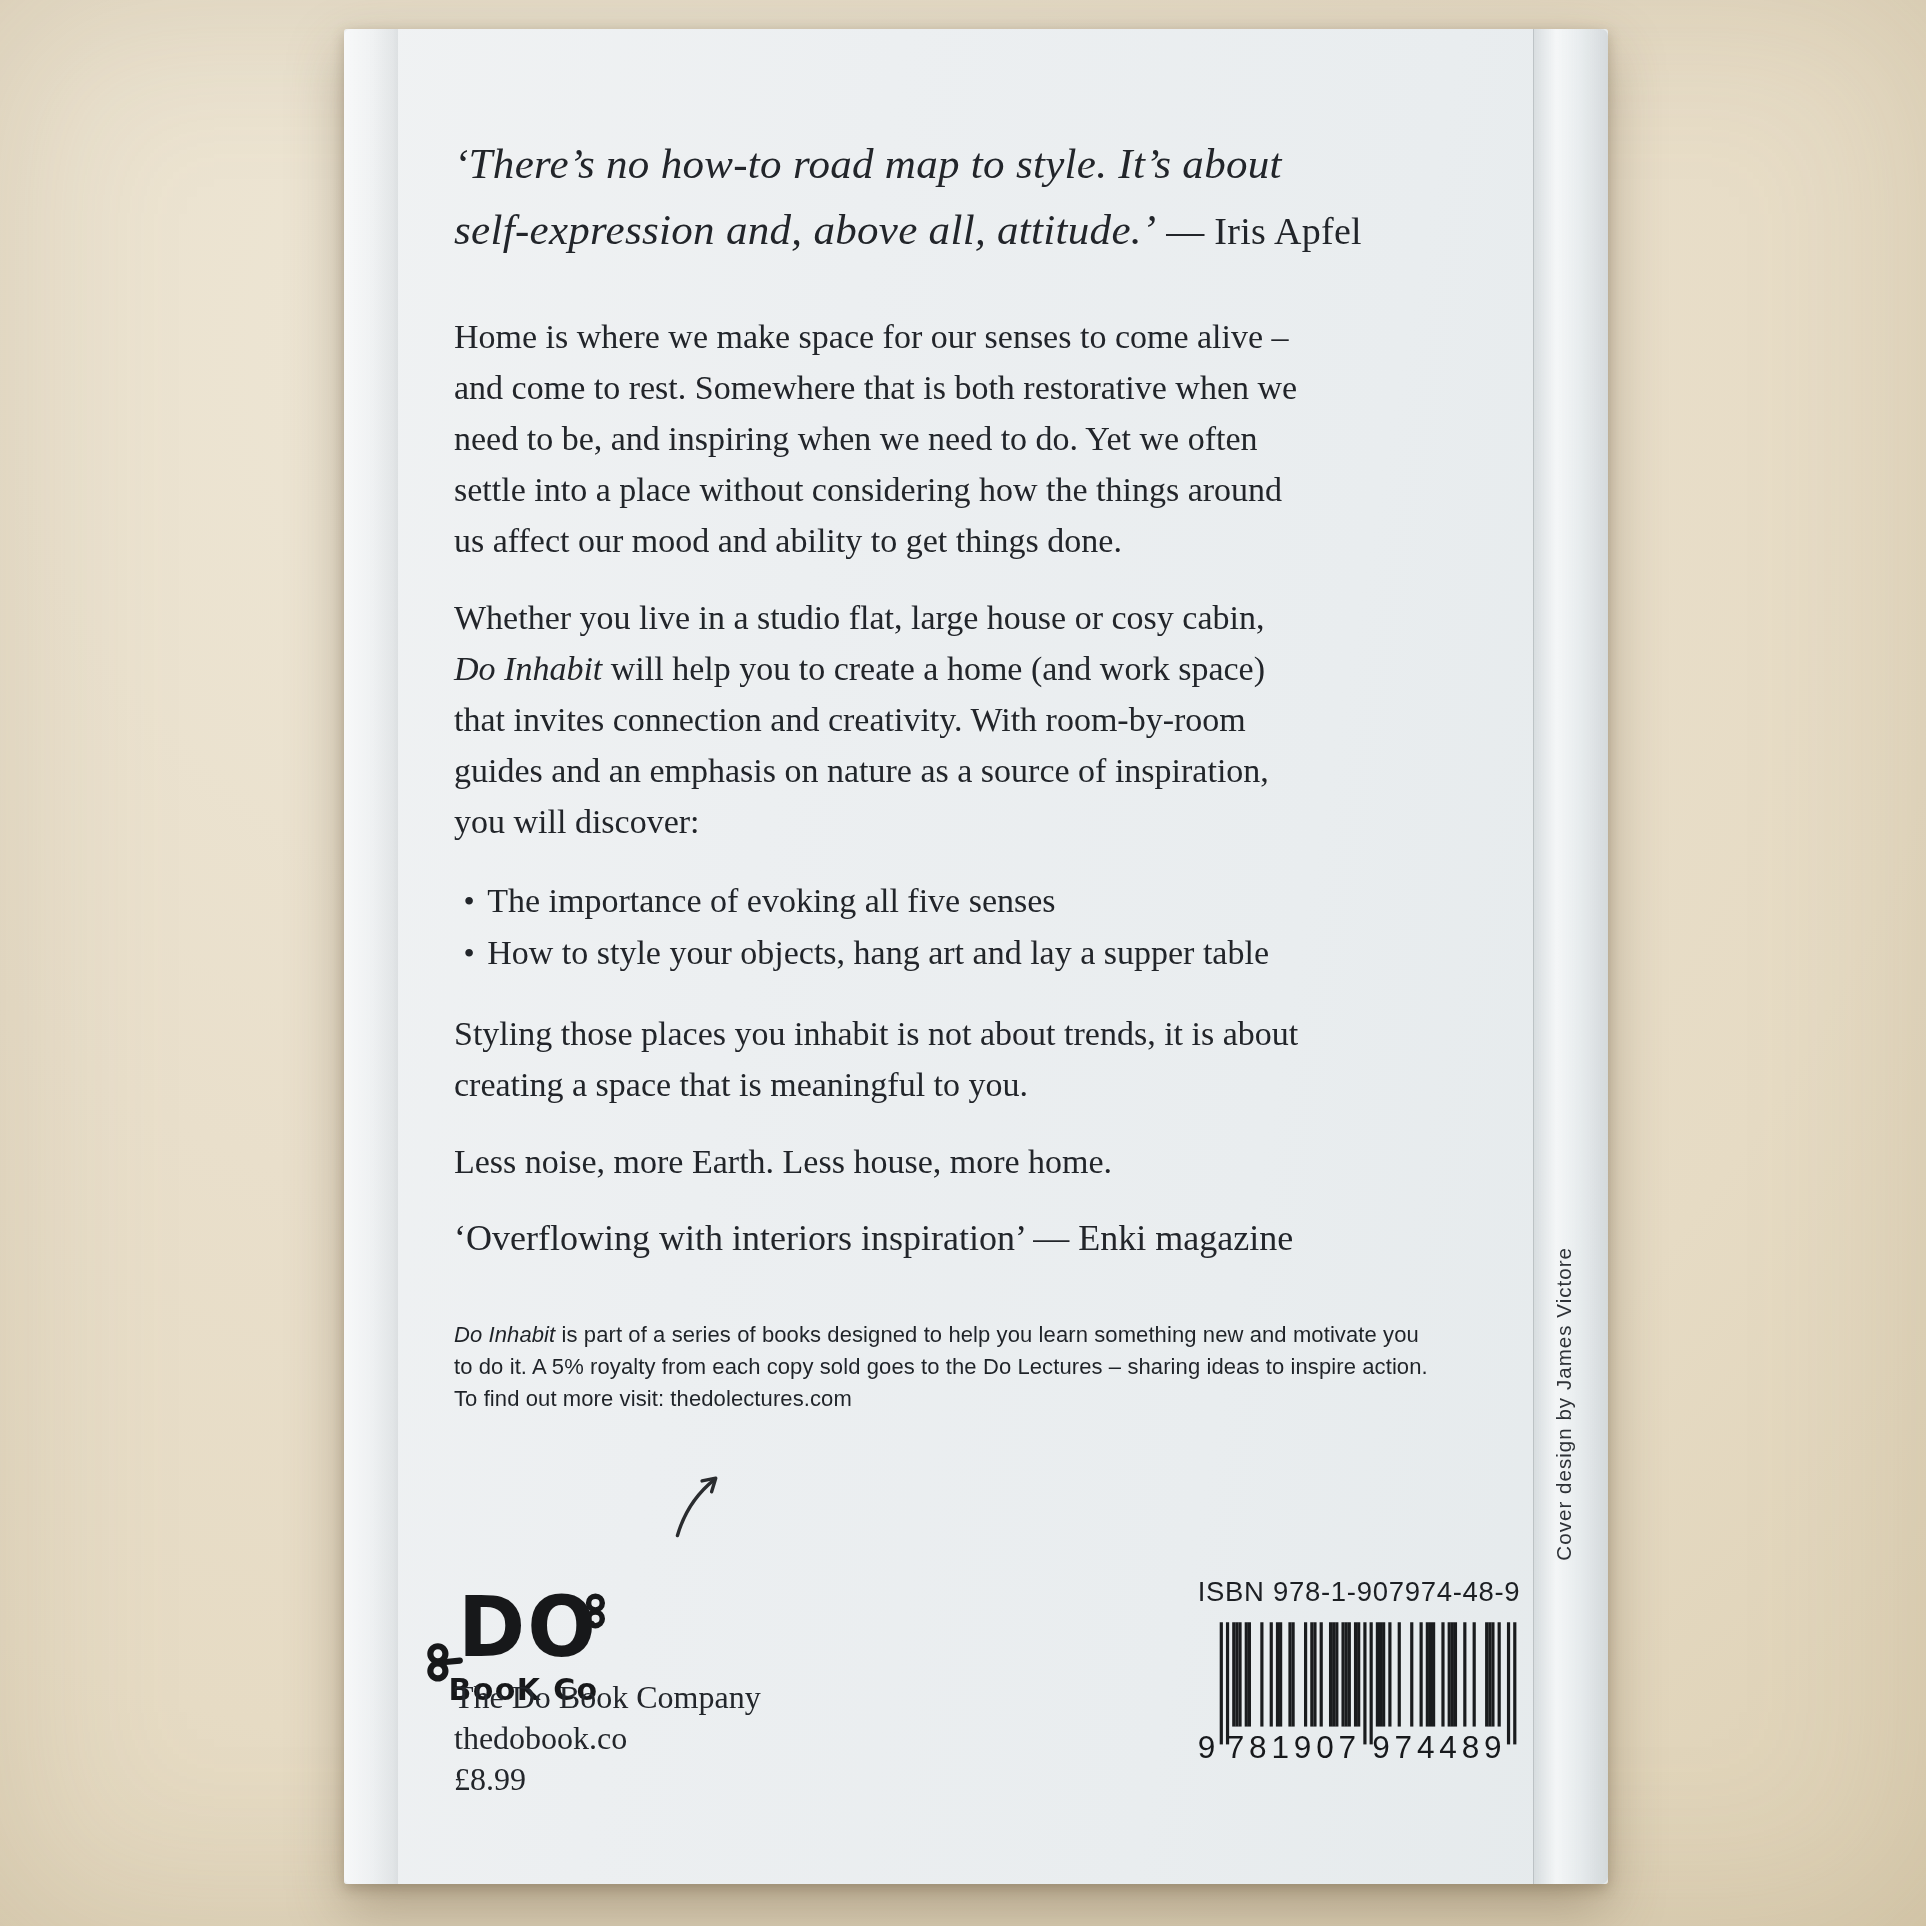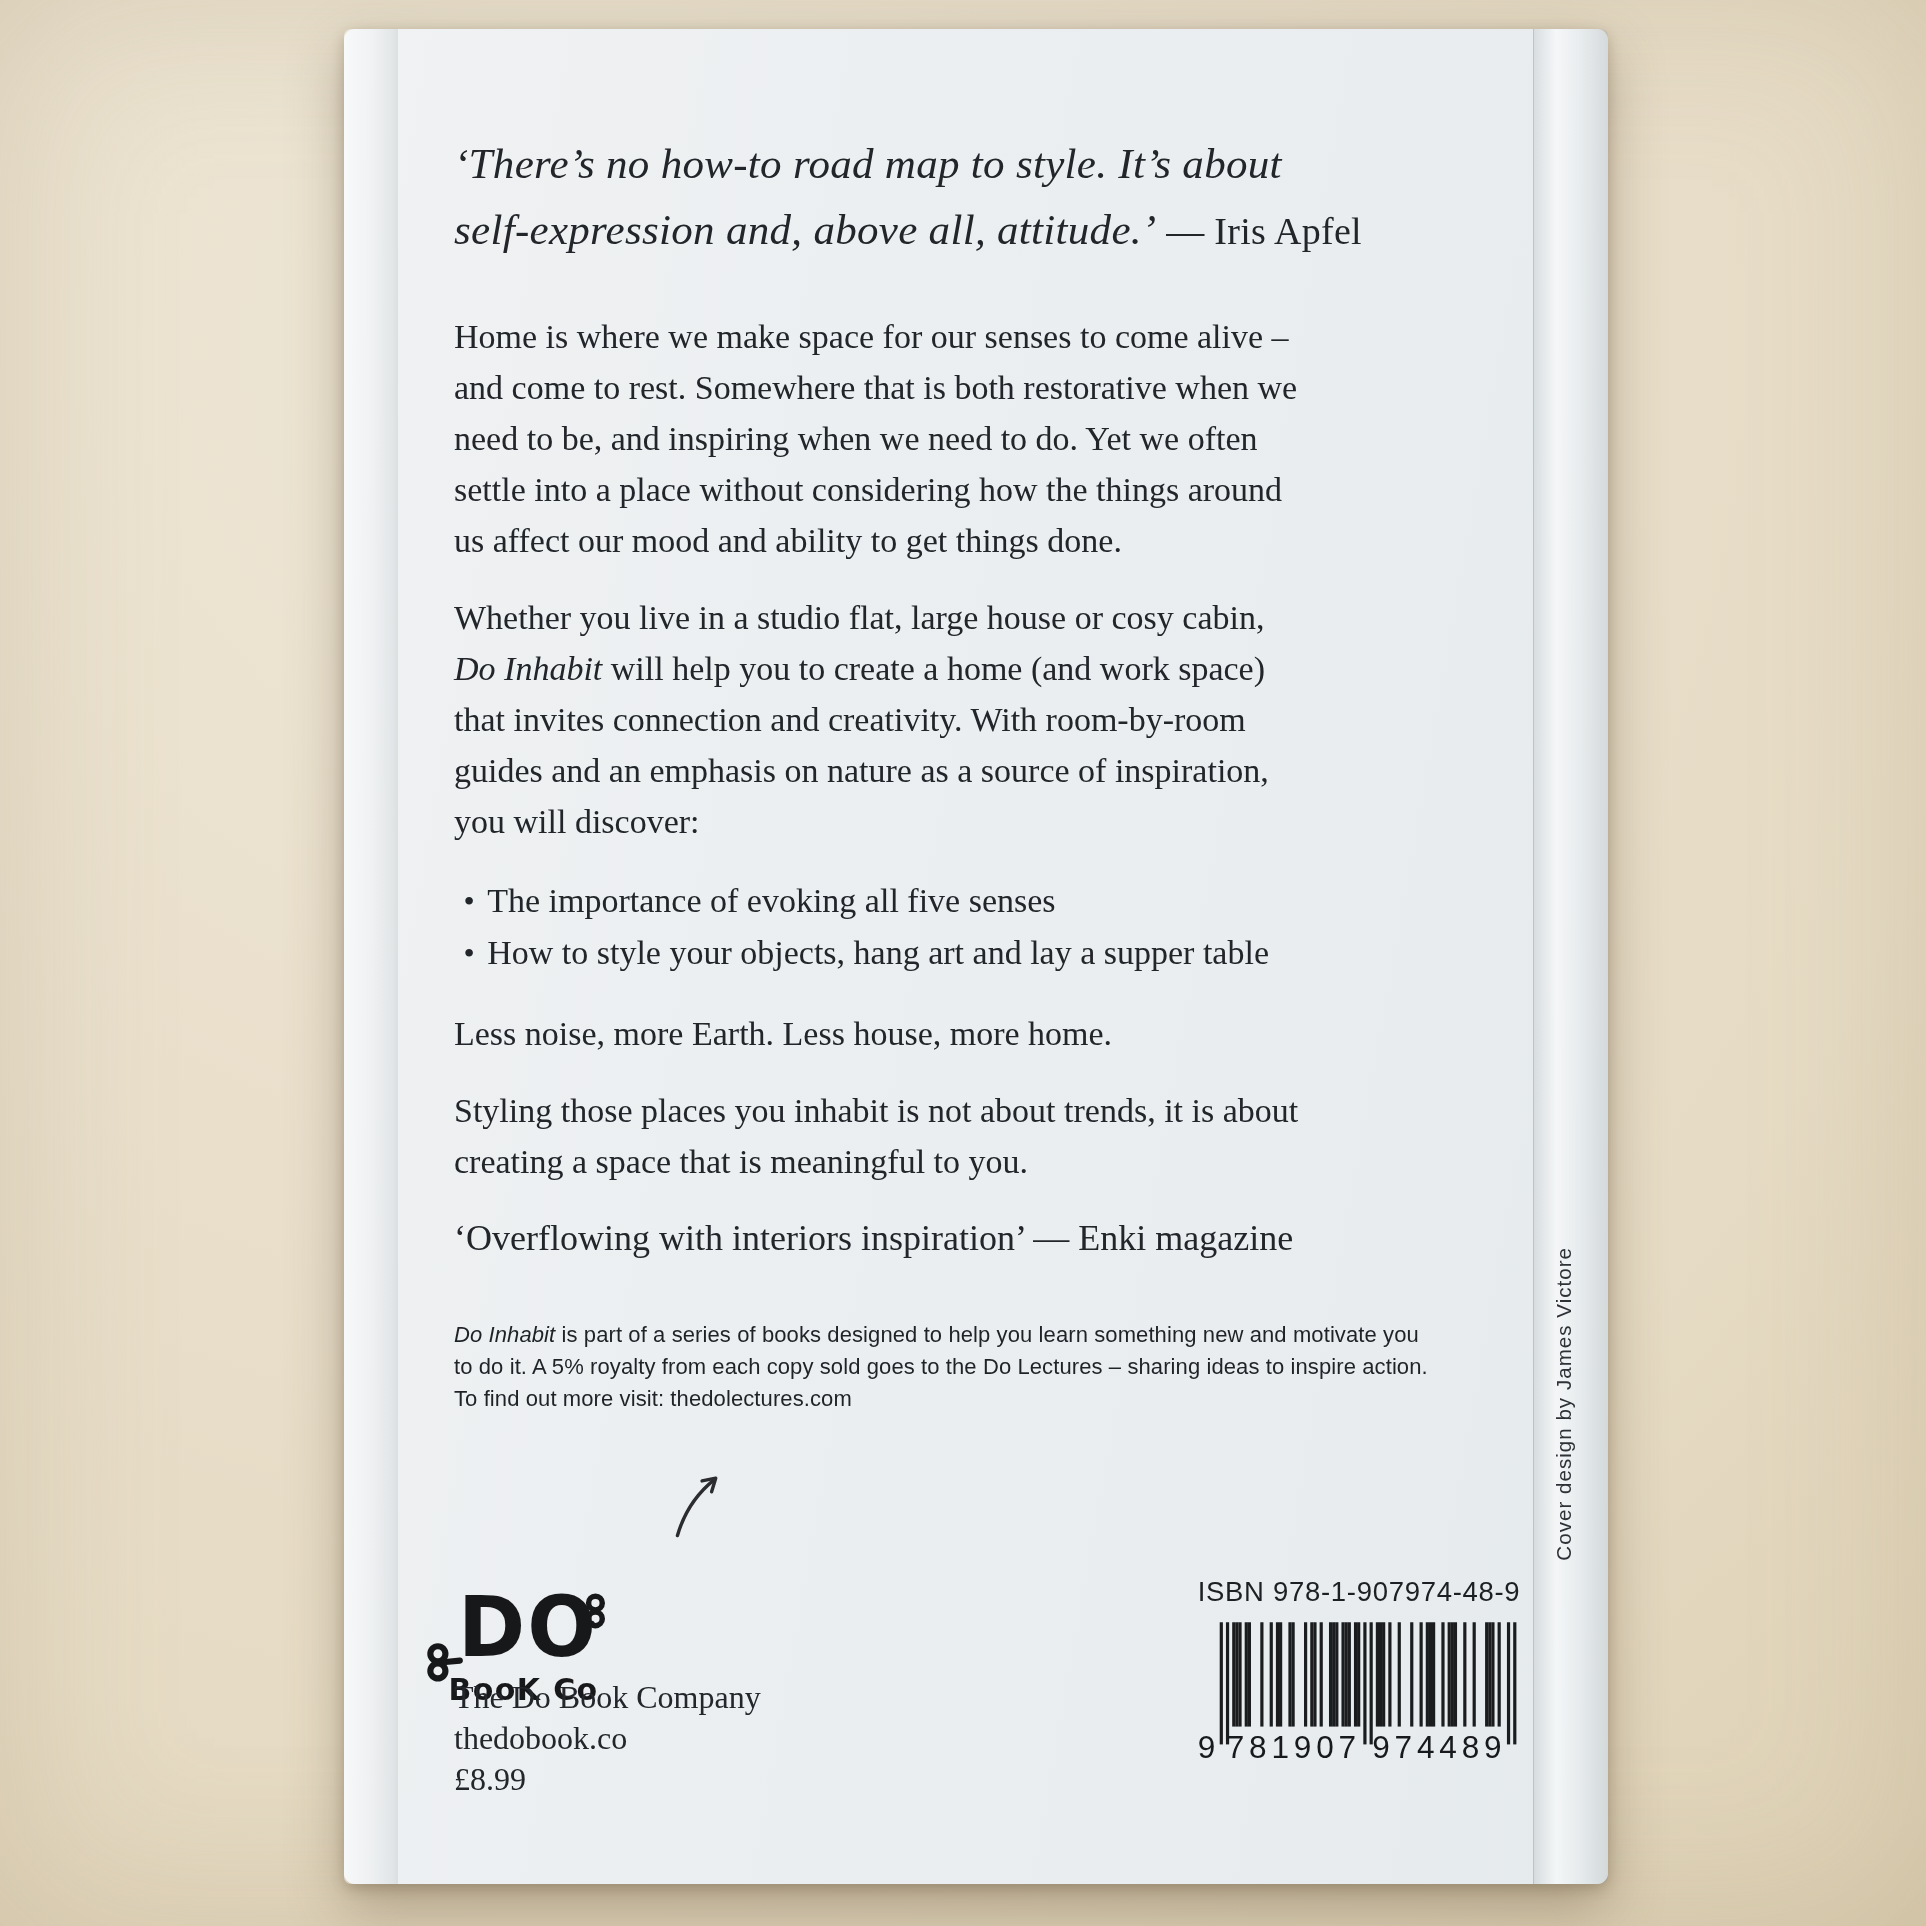--- a/index.html
+++ b/index.html
@@ -5,21 +5,21 @@
   html,body { margin:0; padding:0; background:#d9cfbe; }
   .photo {
     position:relative; width:1926px; height:1926px; overflow:hidden;
     background: radial-gradient(circle at 30% 18%, #eee7d6 0%, #e9dfcb 42%, #e6dbc4 68%, #ddd0b4 100%);
     box-shadow: inset 0 0 179px rgba(150,130,95,.22);
     font-family:"Liberation Serif", serif;
   }
   .book {
     position:absolute; left:344px; top:29px; width:1264px; height:1855px;
     background: linear-gradient(100deg, #f0f2f3 0%, #ecEFf1 35%, #e9edef 70%, #e5eaec 100%);
-    border-radius:11px;
+    border-radius:3px;
     box-shadow: 0 23.4px 55px rgba(96,80,52,.38), 0 4.1px 12.4px rgba(96,80,52,.30);
   }
   .book::before { 
     content:''; position:absolute; left:0; top:0; bottom:0; width:54px;
     background: linear-gradient(90deg, rgba(255,255,255,.55), rgba(255,255,255,0) 52%, rgba(120,130,135,.10) 90%, rgba(120,130,135,.16));
     border-radius:6.9px 0 0 6.9px; pointer-events:none;
   }
   .spine {
     position:absolute; right:0; top:0; bottom:0; width:74px;
     border-left:0.7px solid rgba(90,100,105,.20);
@@ -85,24 +85,24 @@
 </span><span class="it">Do Inhabit</span><span> will help you to create a home (and work space)
 that invites connection and creativity. With room-by-room
 guides and an emphasis on nature as a source of inspiration,
 you will discover:</span></p>
 
       <div class="bullets">
         <div class="bullet-row"><span class="dot">•</span><span>The importance of evoking all five senses</span></div>
         <div class="bullet-row"><span class="dot">•</span><span>How to style your objects, hang art and lay a supper table</span></div>
       </div>
 
-      <p class="para">Less noise, more Earth. Less house, more home.</p>
-
       <p class="para">Styling those places you inhabit is not about trends, it is about
 creating a space that is meaningful to you.</p>
+
+      <p class="para">Less noise, more Earth. Less house, more home.</p>
 
       <p class="q2"><span class="qit">‘Overflowing with interiors inspiration’</span><span> — Enki magazine</span></p>
 
       <p class="smallprint"><span class="it">Do Inhabit</span><span> is part of a series of books designed to help you learn something new and motivate you
 to do it. A 5% royalty from each copy sold goes to the Do Lectures – sharing ideas to inspire action.
 To find out more visit: thedolectures.com</span></p>
     </div>
 
     <svg class="arrow" width="56" height="69" viewBox="0 0 82 100">
       <path d="M8,94 C16,66 32,36 62,12" fill="none" stroke="#2a2c2f" stroke-width="5" stroke-linecap="round"></path>

